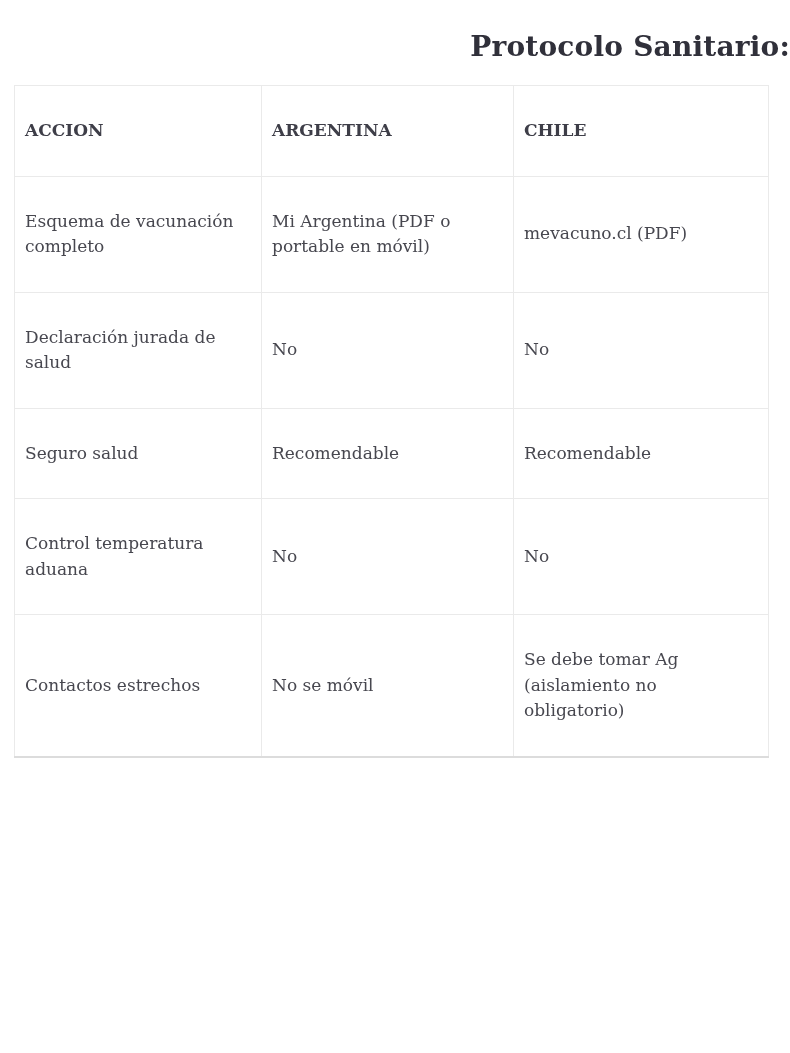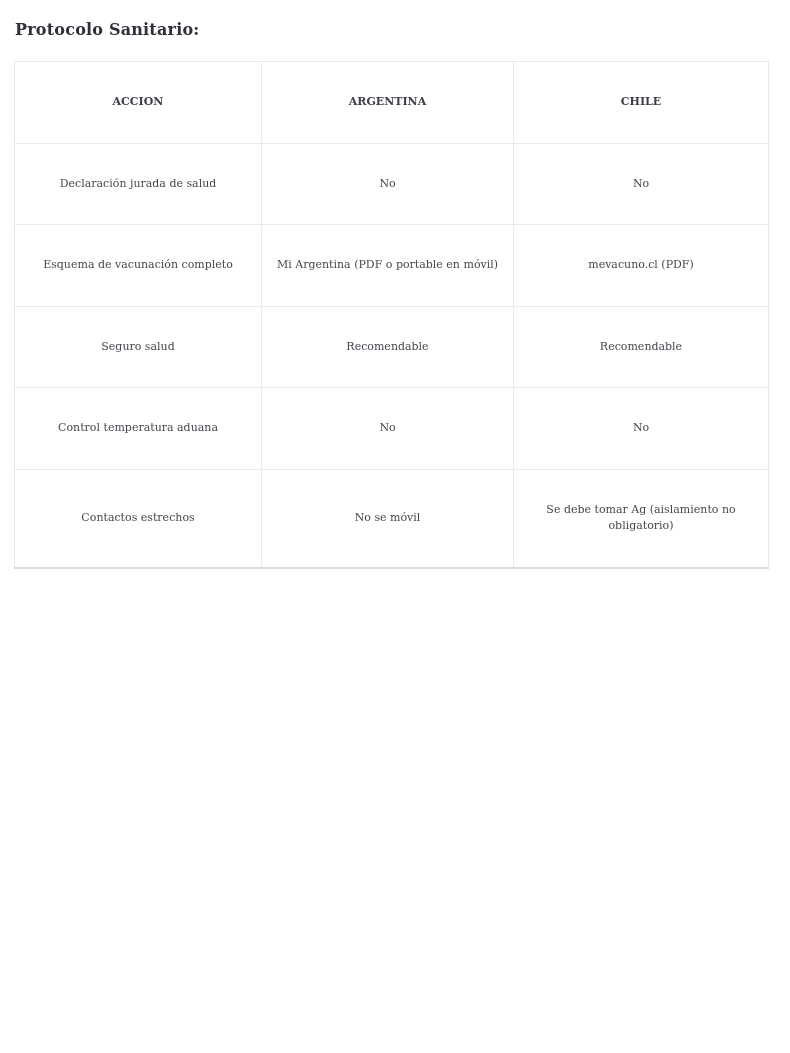--- a/index.html
+++ b/index.html
@@ -8,41 +8,42 @@
     background: #ffffff;
   }
   body {
     width: 790px;
     height: 1053px;
     overflow: hidden;
     font-family: "DejaVu Serif", "Liberation Serif", serif;
     color: #47474f;
   }
   .page-title {
-    margin: 20px 0 0 15px;
-    font-size: 16px;
+    margin: 30px 0 0 15px;
+    font-size: 28px;
     font-weight: bold;
     color: #30303a;
     letter-spacing: 0.2px;
+    text-align: right;
   }
   table.protocol-table {
     margin: 22px 0 0 14px;
     width: 754px;
     border-collapse: collapse;
     table-layout: fixed;
     border: 1px solid #e6e6e6;
     border-bottom: 2px solid #dcdcdc;
   }
   .protocol-table th,
   .protocol-table td {
     border: 1px solid #eaeaea;
     padding: 32px 10px;
-    font-size: 11px;
+    font-size: 17px;
     line-height: 1.5;
-    text-align: center;
+    text-align: left;
     vertical-align: middle;
     word-wrap: break-word;
   }
   .protocol-table th {
     font-weight: bold;
     color: #3e3e48;
   }
   .protocol-table td {
     font-weight: normal;
     color: #47474f;
@@ -66,28 +67,28 @@
     </colgroup>
     <thead>
       <tr>
         <th>ACCION</th>
         <th>ARGENTINA</th>
         <th>CHILE</th>
       </tr>
     </thead>
     <tbody>
         <tr>
+    <td>Esquema de vacunación completo</td>
+    <td>Mi Argentina (PDF o portable en móvil)</td>
+    <td>mevacuno.cl (PDF)</td>
+  </tr>
+        <tr>
     <td>Declaración jurada de salud</td>
     <td>No</td>
     <td>No</td>
-  </tr>
-        <tr>
-    <td>Esquema de vacunación completo</td>
-    <td>Mi Argentina (PDF o portable en móvil)</td>
-    <td>mevacuno.cl (PDF)</td>
   </tr>
         <tr>
     <td>Seguro salud</td>
     <td>Recomendable</td>
     <td>Recomendable</td>
   </tr>
         <tr>
     <td>Control temperatura aduana</td>
     <td>No</td>
     <td>No</td>

